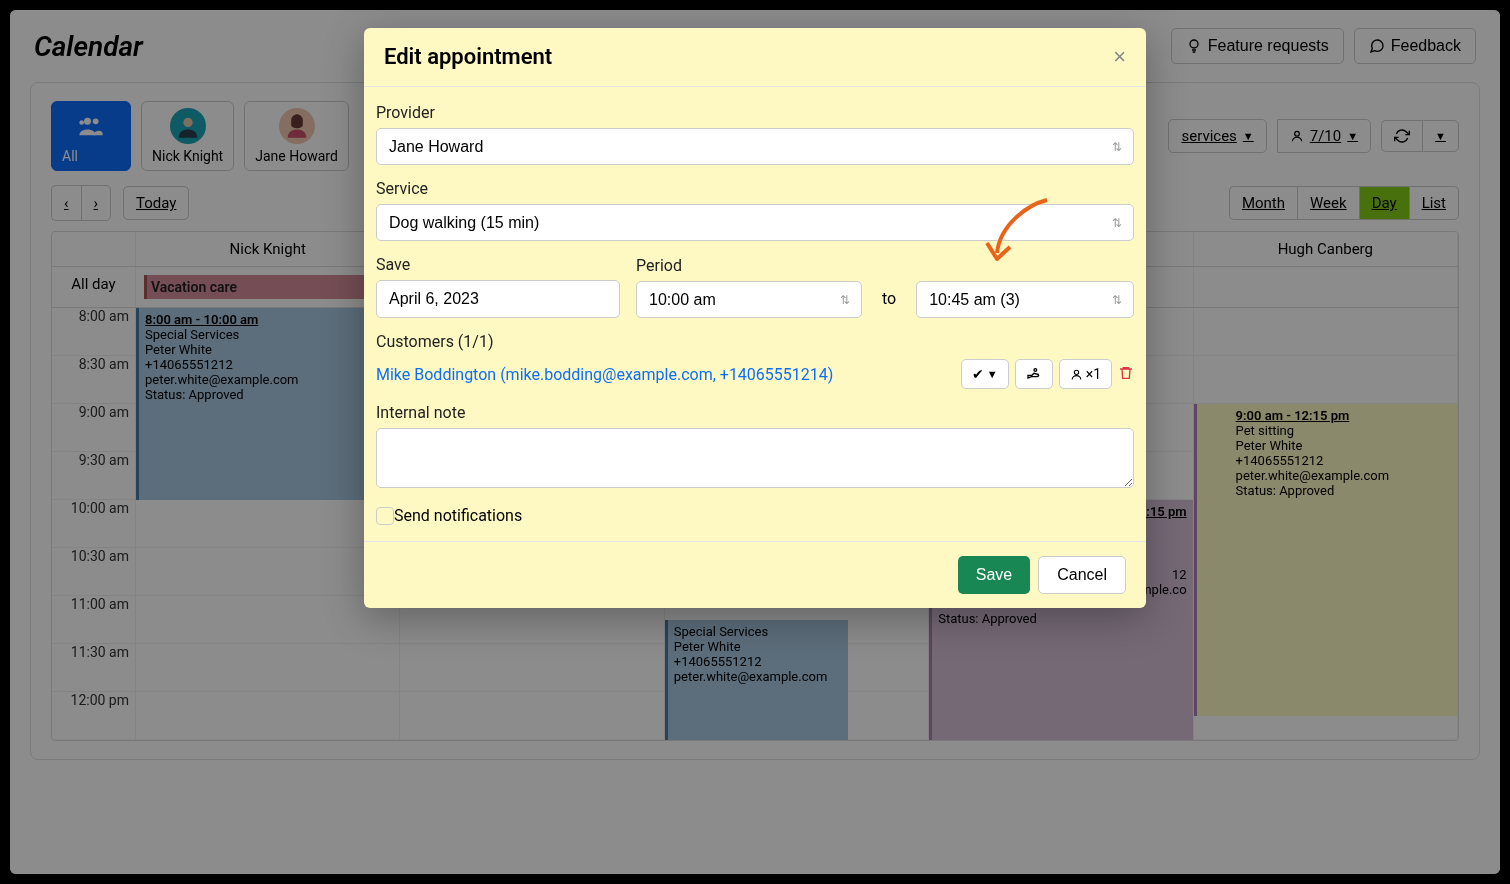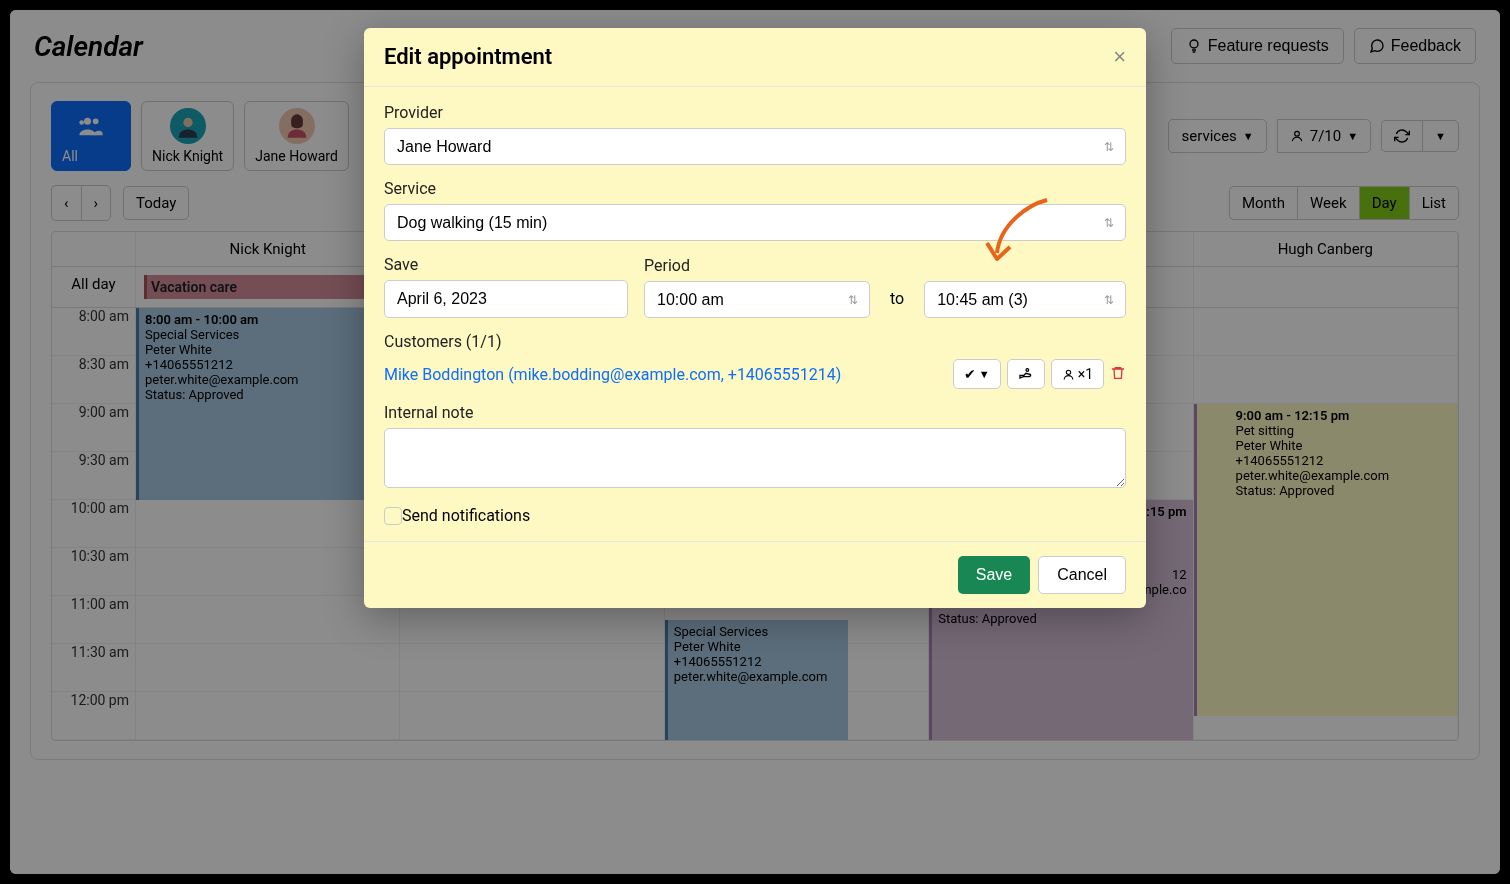--- a/index.html
+++ b/index.html
@@ -20,21 +20,21 @@
 
 .toolbar { display: flex; align-items: center; gap: 10px; margin-bottom: 14px; }
 .provider-chips { display: flex; gap: 10px; flex: 1; }
 .chip { border: 1px solid #ccc; border-radius: 6px; padding: 6px 10px; text-align: left; min-width: 80px; font-size: 14px; background: #fff; }
 .chip.active { background: #0d6efd; color: #fff; border-color: #0d6efd; }
 .chip .avatar { width: 36px; height: 36px; border-radius: 50%; margin: 0 auto 4px; display: flex; align-items: center; justify-content: center; }
 .chip .avatar svg { width: 28px; height: 28px; }
 .a1 { background: #1aa5b8; }
 .a2 { background: #efc8b1; }
 
-.pill { border: 1px solid #ccc; background: #fff; padding: 7px 12px; border-radius: 5px; font-size: 15px; display: flex; align-items: center; gap: 6px; }
+.pill { border: 1px solid #ccc; background: #fff; padding: 7px 12px; border-radius: 5px; font-size: 15px; display: flex; align-items: center; gap: 6px; text-decoration: underline; }
 .btn-group { display: flex; }
 .btn-group .pill { border-radius: 0; border-right: none; }
 .btn-group .pill:first-child { border-radius: 5px 0 0 5px; }
 .btn-group .pill:last-child { border-radius: 0 5px 5px 0; border-right: 1px solid #ccc; }
 
 
 .toolbar2 { display: flex; align-items: center; justify-content: space-between; margin-bottom: 10px; }
 .nav-btns { display: flex; }
 .nav-btns .pill { padding: 8px 12px; }
 .today-btn { margin-left: 12px; }
@@ -50,28 +50,28 @@
 .vacation { background: #d48f99; font-weight: 600; color: #222; padding: 4px; border-left: 3px solid #a55; font-size: 14px; }
 .cal-body { display: grid; grid-template-columns: 84px repeat(5, 1fr); position: relative; }
 .time-col { border-right: 1px solid #eee; }
 .time-slot { height: 48px; text-align: right; padding-right: 6px; font-size: 14px; color: #333; border-bottom: 1px solid #f0f0f0; }
 .day-col { border-right: 1px solid #eee; position: relative; }
 .day-col .slot { height: 48px; border-bottom: 1px solid #f0f0f0; }
 .evt { position: absolute; font-size: 13px; padding: 4px 6px; overflow: hidden; border-left: 3px solid; }
 .evt-blue { background: #a8c7e0; border-color: #4a7ca8; }
 .evt-purple { background: #d5bfd8; border-color: #a97fb5; }
 .evt-purple2 { background: #fef9c3; border-color: #a97fb5; padding-left: 39px; }
-.evt .t { font-weight: 600; }
+.evt .t { font-weight: 600; text-decoration: underline; }
 
 
 .modal { position: absolute; left: 50%; top: 28px; transform: translateX(-50%); width: 782px; background: #fef9c3; border-radius: 6px; z-index: 10; box-shadow: 0 10px 40px rgba(0,0,0,0.3); }
 .modal-header { display: flex; justify-content: space-between; padding: 16px 20px; border-bottom: 1px solid #e5e5e5; }
 .modal-title { font-size: 22px; font-weight: 600; }
 .modal-close { font-size: 22px; color: #888; cursor: pointer; background: none; border: none; }
-.modal-body { padding: 16px 20px; position: relative; }
+.modal-body { padding: 16px 12px; position: relative; }
 .modal-footer { border-top: 1px solid #e5e5e5; padding: 14px 20px; display: flex; justify-content: flex-end; gap: 8px; }
 .lbl { font-size: 16px; margin-bottom: 6px; display: block; color: #222; }
 .fld { width: 100%; border: 1px solid #ccc; border-radius: 5px; padding: 9px 12px; font-size: 16px; background: #fff; appearance: none; position: relative; }
 .sel-wrap { position: relative; }
 .sel-wrap::after { content: ""; position: absolute; right: 12px; top: 50%; transform: translateY(-50%); width: 8px; height: 12px; background: linear-gradient(#555,#555); clip-path: polygon(0 40%, 50% 0, 100% 40%, 100% 60%, 50% 100%, 0 60%, 50% 95%, 50% 5%); opacity: 0.6; }
 .sel-wrap::after { content: "⇅"; background: none; clip-path: none; font-size: 12px; color: #555; width: auto; height: auto; }
 .mb { margin-bottom: 14px; }
 .row { display: flex; gap: 16px; align-items: flex-end; }
 .row .col1 { flex: 0 0 244px; }
 .row .col2 { flex: 0 0 226px; }

